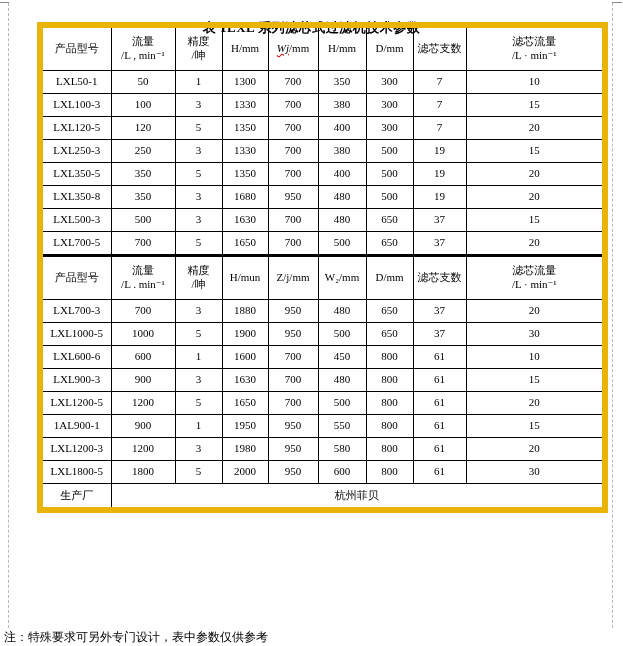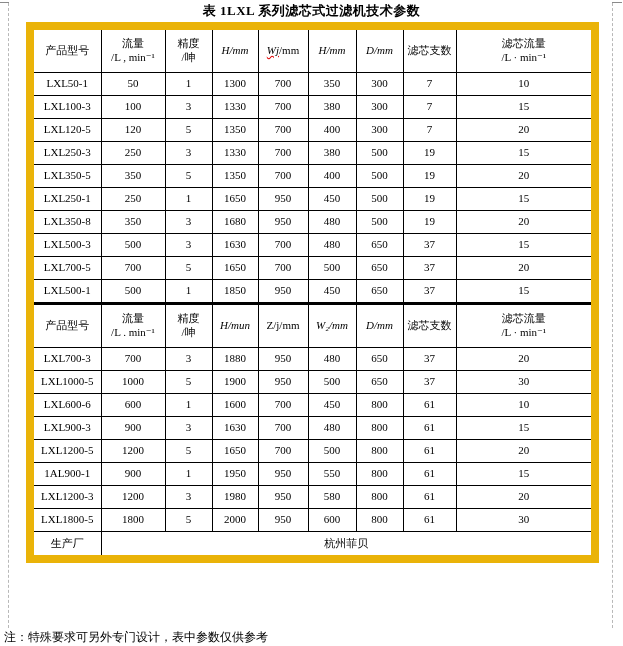--- a/index.html
+++ b/index.html
@@ -2,46 +2,46 @@
 <html><head>
 <meta charset="utf-8">
 <style>
   html,body{margin:0;padding:0;}
   body{
     width:623px;height:646px;position:relative;background:#ffffff;
     font-family:"Liberation Serif","DejaVu Serif",serif;color:#000;
     overflow:hidden;
   }
   .page-title{
-    position:absolute;top:2px;left:0;width:623px;text-align:center;
+    position:absolute;top:19px;left:0;width:623px;text-align:center;
     font-size:13px;font-weight:bold;letter-spacing:0.5px;
   }
   
   .boundary-v{position:absolute;top:3px;bottom:18px;width:0;border-left:1px dashed #b8b8b8;}
   .bv-left{left:8px;}
   .bv-right{left:612px;}
   .tick{position:absolute;top:2px;height:1px;background:#8a8a8a;}
   .tick-left{left:0;width:9px;}
   .tick-right{left:612px;width:10px;}
 
   table.spec{
-    position:absolute;left:26px;top:22px;width:565px;
+    position:absolute;left:37px;top:22px;width:565px;
     border-collapse:collapse;table-layout:fixed;
-    border:8px solid #eab308;
+    border:6px solid #eab308;
   }
   td{
     border:1px solid #000;text-align:center;vertical-align:middle;
     font-size:11px;line-height:1.25;padding:0 1px;overflow:hidden;
     white-space:nowrap;
   }
   tr.hdr td{height:42px;}
   tr.data td{height:22px;}
   tr.foot td{height:23px;}
   tbody.sect2 tr.hdr td{border-top:3px solid #000;}
-  td.ital{font-style:italic;}
+  td.ital{}
   .wavy{
     text-decoration-line:underline;
     text-decoration-style:wavy;
     text-decoration-color:#e00000;
     font-style:italic;
   }
   .note{
     position:absolute;left:4px;top:629px;width:600px;
     font-size:12px;text-align:left;
   }
@@ -138,31 +138,20 @@
         <td>350</td>
         <td>5</td>
         <td>1350</td>
         <td>700</td>
         <td>400</td>
         <td>500</td>
         <td>19</td>
         <td>20</td>
       </tr>
       <tr class="data">
-        <td>LXL250-1</td>
-        <td>250</td>
-        <td>1</td>
-        <td>1650</td>
-        <td>950</td>
-        <td>450</td>
-        <td>500</td>
-        <td>19</td>
-        <td>15</td>
-      </tr>
-      <tr class="data">
         <td>LXL350-8</td>
         <td>350</td>
         <td>3</td>
         <td>1680</td>
         <td>950</td>
         <td>480</td>
         <td>500</td>
         <td>19</td>
         <td>20</td>
       </tr>
@@ -180,31 +169,20 @@
       <tr class="data">
         <td>LXL700-5</td>
         <td>700</td>
         <td>5</td>
         <td>1650</td>
         <td>700</td>
         <td>500</td>
         <td>650</td>
         <td>37</td>
         <td>20</td>
-      </tr>
-      <tr class="data">
-        <td>LXL500-1</td>
-        <td>500</td>
-        <td>1</td>
-        <td>1850</td>
-        <td>950</td>
-        <td>450</td>
-        <td>650</td>
-        <td>37</td>
-        <td>15</td>
       </tr>
     </tbody>
   <tbody id="s2" class="sect2">
       <tr class="hdr">
         <td>产品型号</td>
         <td>
           <div>流量</div>
           <div>/L . min⁻¹</div>
         </td>
         <td>

